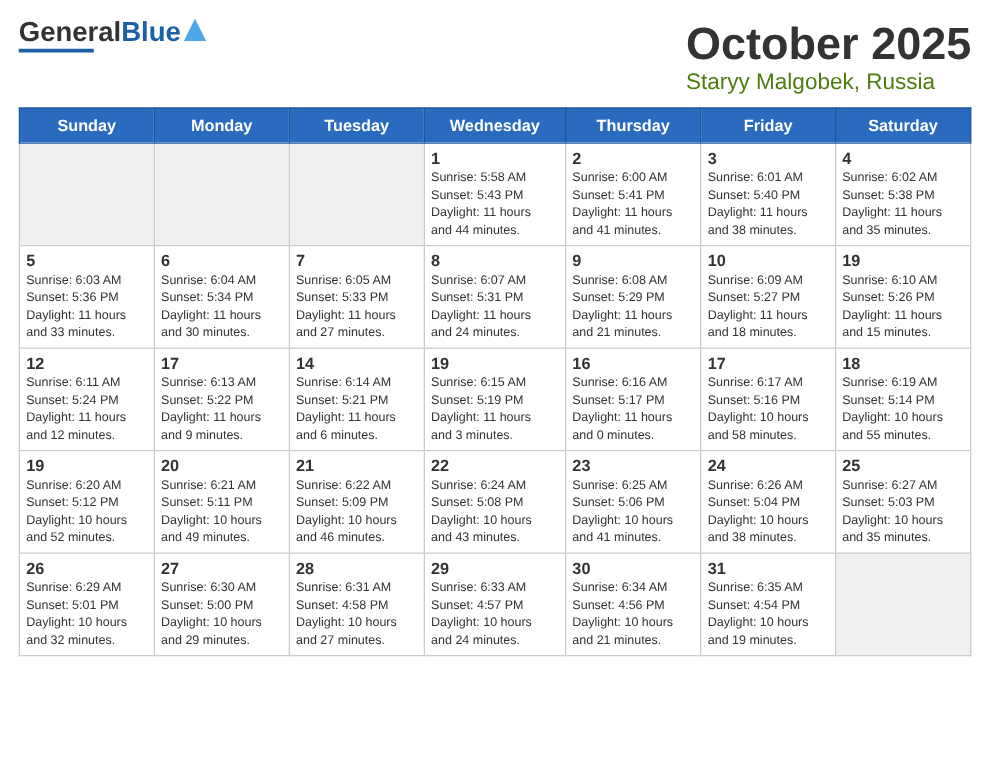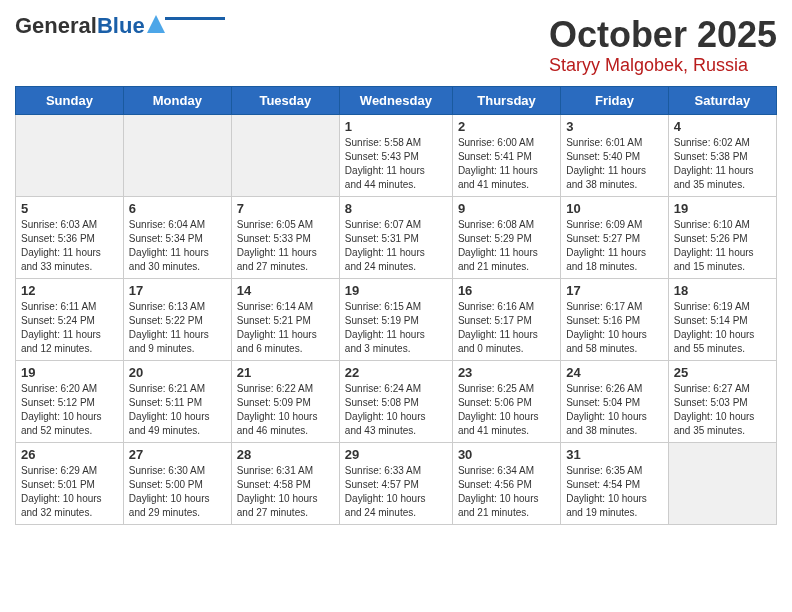--- a/index.html
+++ b/index.html
@@ -11,21 +11,21 @@
       padding: 15px;
     }
     .header {
       display: flex;
       align-items: flex-start;
       justify-content: space-between;
       margin-bottom: 10px;
     }
     .logo {
       display: flex;
-      flex-direction: row;
+      flex-direction: column;
       align-items: flex-start;
       justify-content: space-between;
     }
     .logo-text {
       font-size: 22px;
       font-weight: bold;
       color: #333;
       line-height: 1;
     }
     .logo-text span.blue { color: #1a5fa8; }
@@ -39,21 +39,21 @@
       text-align: left;
     }
     .title-block h1 {
       font-size: 36px;
       font-weight: bold;
       color: #333;
       line-height: 1.1;
     }
     .title-block h2 {
       font-size: 18px;
-      color: #b91c1c;
+      color: #4d7c0f;
       font-weight: normal;
     }
     .calendar {
       width: 100%;
       border-collapse: collapse;
       border: 1px solid #ccc;
     }
     .calendar th {
       background: #2a6bbf;
       color: #fff;

